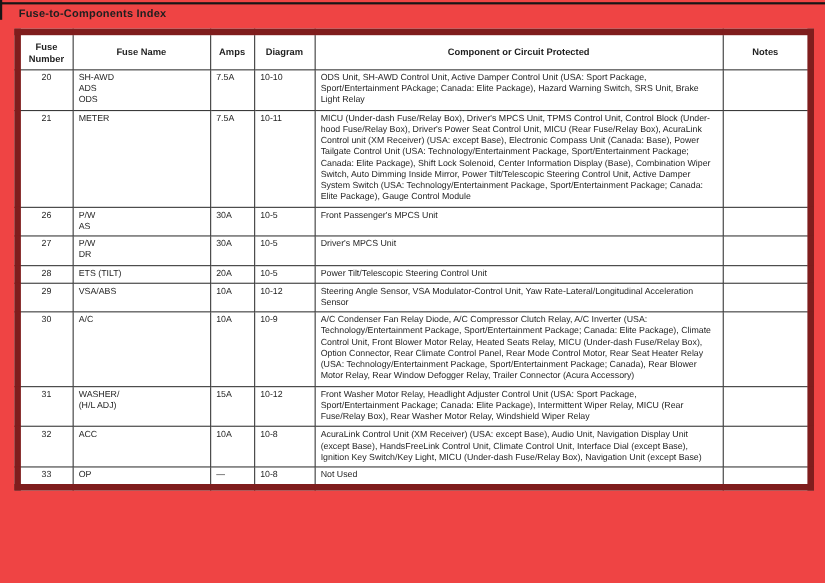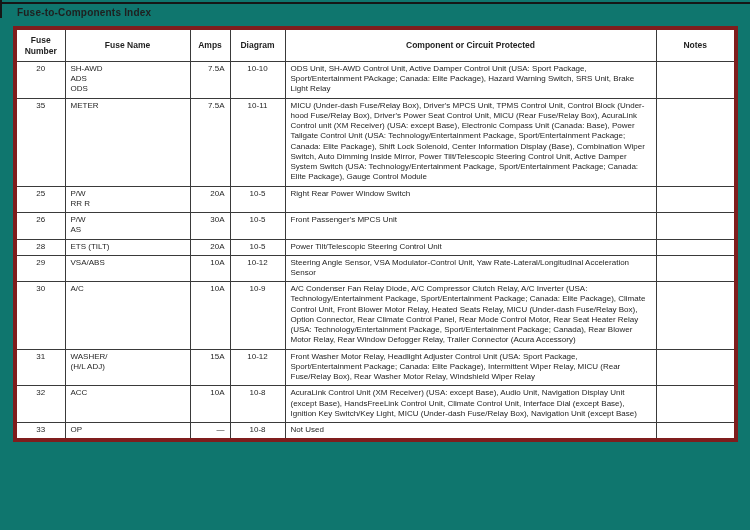--- a/index.html
+++ b/index.html
@@ -6,21 +6,21 @@
     margin: 0;
     padding: 0;
     background: #ffffff;
     font-family: "Liberation Sans", sans-serif;
     color: #1f1f1f;
   }
   .page {
     position: relative;
     width: 750px;
     height: 530px;
-    background: #0f766e;
+    background: #ef4444;
     overflow: hidden;
   }
   .top-rule {
     position: absolute;
     top: 2px;
     left: 0;
     width: 750px;
     height: 2px;
     background: #161616;
   }
@@ -45,39 +45,39 @@
     left: 13px;
     top: 26px;
     width: 721px;
     border-collapse: collapse;
     table-layout: fixed;
     background: #ffffff;
   }
   table.fuse-table, .fuse-table th, .fuse-table td {
     border: 1.5px solid #3a3a3a;
   }
-  table.fuse-table { border: 4px solid #7f1d1d; }
+  table.fuse-table { border: 6px solid #7f1d1d; }
   .fuse-table th {
     font-size: 8.5px;
     font-weight: bold;
     text-align: center;
     vertical-align: middle;
     padding: 3px 2px;
     height: 25px;
     line-height: 1.25;
   }
   .fuse-table td {
     font-size: 8px;
     line-height: 1.28;
     vertical-align: top;
     padding: 2px 5px 3px 5px;
   }
   .c-num  { text-align: center; }
-  .c-amps { text-align: right; }
-  .c-diag { text-align: center; }
+  .c-amps { text-align: left; }
+  .c-diag { text-align: left; }
   .c-name { white-space: pre-line; padding-left: 8px; margin-left: 20px; }
   .c-comp { padding-left: 6px; }
   .c-notes { }
   col.w-num  { width: 50px; }
   col.w-name { width: 125px; }
   col.w-amps { width: 40px; }
   col.w-diag { width: 55px; }
   col.w-comp { width: 371px; }
   col.w-notes{ width: 80px; }
 </style>
@@ -114,46 +114,46 @@
       <td class="c-num">20</td>
       <td class="c-name">SH-AWD
 ADS
 ODS</td>
       <td class="c-amps">7.5A</td>
       <td class="c-diag">10-10</td>
       <td class="c-comp">ODS Unit, SH-AWD Control Unit, Active Damper Control Unit (USA: Sport Package, Sport/Entertainment PAckage; Canada: Elite Package), Hazard Warning Switch, SRS Unit, Brake Light Relay</td>
       <td class="c-notes"></td>
     </tr>
         <tr>
-      <td class="c-num">35</td>
+      <td class="c-num">21</td>
       <td class="c-name">METER</td>
       <td class="c-amps">7.5A</td>
       <td class="c-diag">10-11</td>
       <td class="c-comp">MICU (Under-dash Fuse/Relay Box), Driver's MPCS Unit, TPMS Control Unit, Control Block (Under-hood Fuse/Relay Box), Driver's Power Seat Control Unit, MICU (Rear Fuse/Relay Box), AcuraLink Control unit (XM Receiver) (USA: except Base), Electronic Compass Unit (Canada: Base), Power Tailgate Control Unit (USA: Technology/Entertainment Package, Sport/Entertainment Package; Canada: Elite Package), Shift Lock Solenoid, Center Information Display (Base), Combination Wiper Switch, Auto Dimming Inside Mirror, Power Tilt/Telescopic Steering Control Unit, Active Damper System Switch (USA: Technology/Entertainment Package, Sport/Entertainment Package; Canada: Elite Package), Gauge Control Module</td>
-      <td class="c-notes"></td>
-    </tr>
-        <tr>
-      <td class="c-num">25</td>
-      <td class="c-name">P/W
-RR R</td>
-      <td class="c-amps">20A</td>
-      <td class="c-diag">10-5</td>
-      <td class="c-comp">Right Rear Power Window Switch</td>
       <td class="c-notes"></td>
     </tr>
         <tr>
       <td class="c-num">26</td>
       <td class="c-name">P/W
 AS</td>
       <td class="c-amps">30A</td>
       <td class="c-diag">10-5</td>
       <td class="c-comp">Front Passenger's MPCS Unit</td>
       <td class="c-notes"></td>
     </tr>
         <tr>
+      <td class="c-num">27</td>
+      <td class="c-name">P/W
+DR</td>
+      <td class="c-amps">30A</td>
+      <td class="c-diag">10-5</td>
+      <td class="c-comp">Driver's MPCS Unit</td>
+      <td class="c-notes"></td>
+    </tr>
+        <tr>
       <td class="c-num">28</td>
       <td class="c-name">ETS (TILT)</td>
       <td class="c-amps">20A</td>
       <td class="c-diag">10-5</td>
       <td class="c-comp">Power Tilt/Telescopic Steering Control Unit</td>
       <td class="c-notes"></td>
     </tr>
         <tr>
       <td class="c-num">29</td>
       <td class="c-name">VSA/ABS</td>

